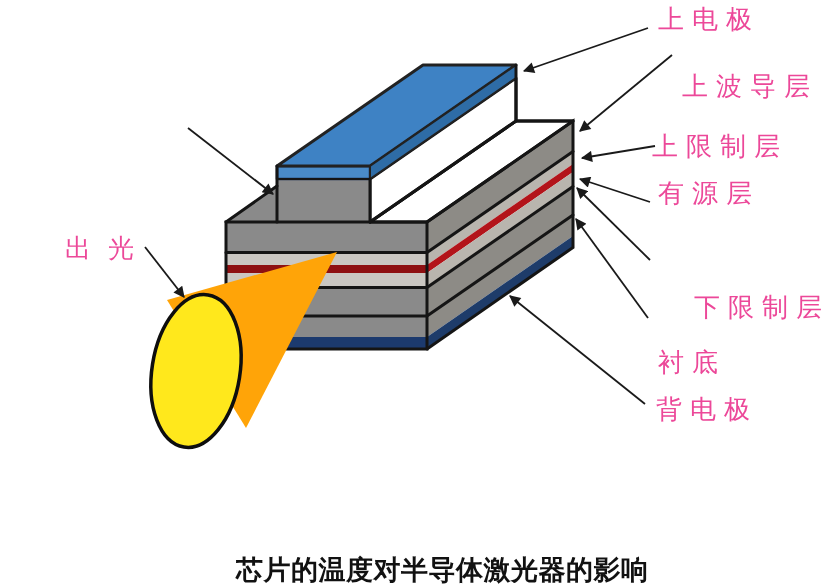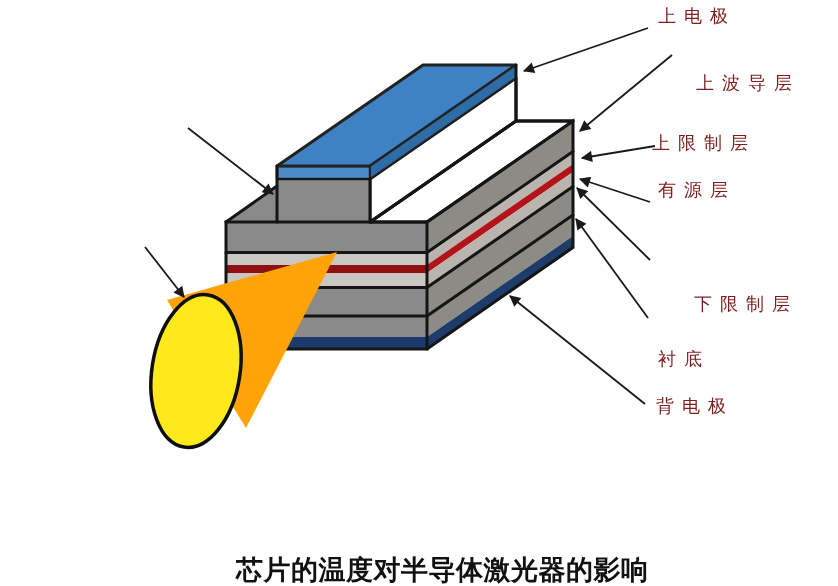--- a/index.html
+++ b/index.html
@@ -6,22 +6,22 @@
   #canvas{
     position:relative;
     width:838px;height:586px;
     background:#ffffff;
     overflow:hidden;
     font-family:"Liberation Serif","DejaVu Serif",serif;
   }
   #diagram-svg{position:absolute;left:0;top:0;}
   .lbl{
     position:absolute;
-    color:#7f1d1d;
-    font-size:18px;
+    color:#ec4899;
+    font-size:26px;
     line-height:1.0;
     letter-spacing:8px;
     white-space:nowrap;
     font-family:"Liberation Serif","DejaVu Serif",serif;
   }
   .lbl.tight{letter-spacing:3px;}
   .lbl.wide{letter-spacing:17px;}
   #caption{
     position:absolute;
     left:236px;top:552px;
@@ -97,23 +97,24 @@
       <line x1="648" y1="28" x2="524" y2="71" marker-end="url(#ah)"></line>
       <line x1="672" y1="55" x2="580" y2="131" marker-end="url(#ah)"></line>
       <line x1="655" y1="146" x2="582" y2="158" marker-end="url(#ah)"></line>
       <line x1="650" y1="202" x2="580" y2="179" marker-end="url(#ah)"></line>
       <line x1="650" y1="260" x2="577" y2="188" marker-end="url(#ah)"></line>
       <line x1="648" y1="318" x2="576" y2="219" marker-end="url(#ah)"></line>
       <line x1="645" y1="404" x2="510" y2="296" marker-end="url(#ah)"></line>
     </g>
   </svg>
 
+  <div class="lbl wide" style="left:65px;top:236px;">出光</div>
 
   <div class="lbl" style="left:658px;top:7px;">上电极</div>
-  <div class="lbl" style="left:696px;top:74px;">上波导层</div>
+  <div class="lbl" style="left:682px;top:74px;">上波导层</div>
   <div class="lbl" style="left:652px;top:134px;">上限制层</div>
   <div class="lbl" style="left:658px;top:181px;text-align:center;">有源层</div>
   <div class="lbl" style="left:658px;top:295px;margin-left:36px;">下限制层</div>
   <div class="lbl" style="left:658px;top:350px;">衬底</div>
   <div class="lbl" style="left:656px;top:397px;">背电极</div>
 
   <div id="caption">芯片的温度对半导体激光器的影响</div>
 </div>
 
 </body></html>

